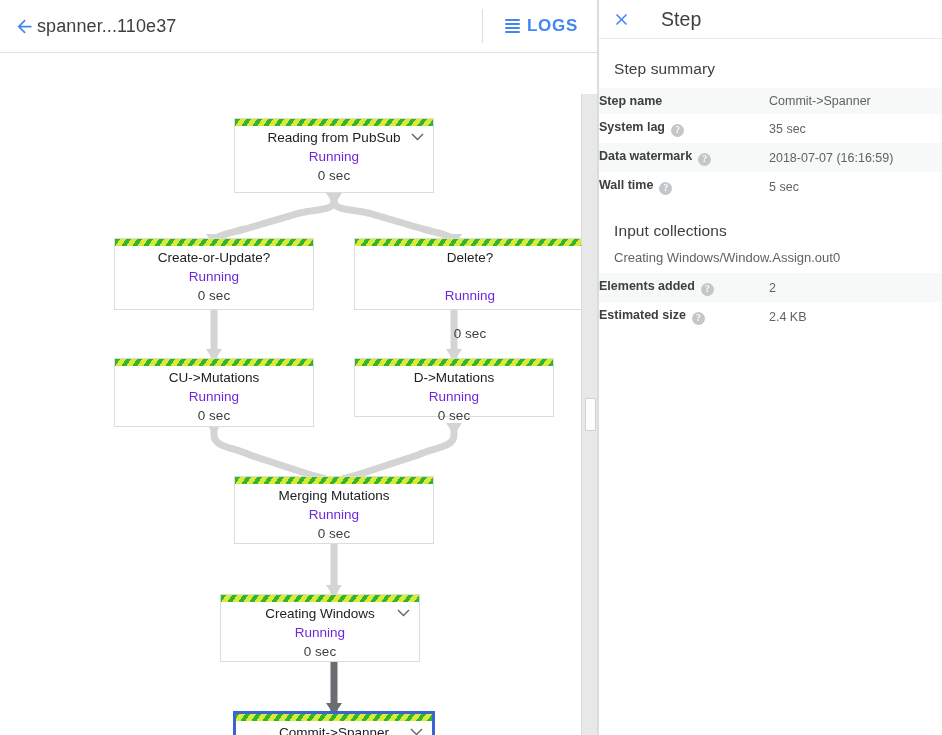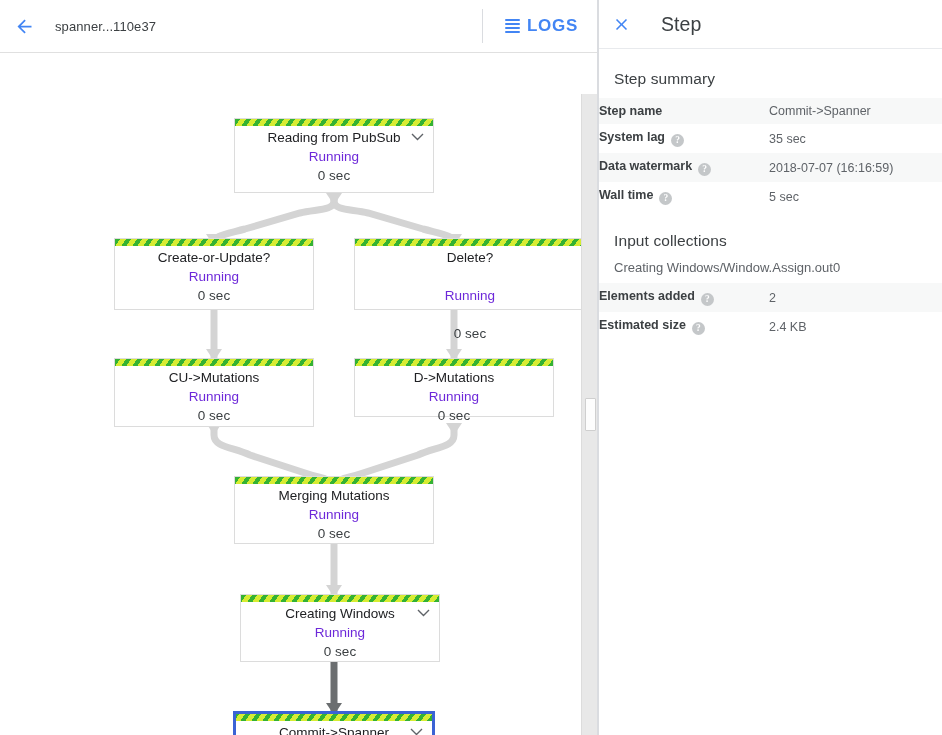--- a/index.html
+++ b/index.html
@@ -18,21 +18,21 @@
     position: relative; height: 53px; width: 598px;
     background: #fff; border-bottom: 1px solid #e0e0e0;
     display: flex; align-items: center;
   }
   #back-btn {
     width: 26px; height: 26px; margin-left: 11px;
     display: flex; align-items: center; justify-content: center;
     cursor: pointer; border-radius: 50%;
   }
   #job-title {
-    margin-left: 18px; font-size: 13px; color: #3c4043;
+    font-size: 18px; color: #3c4043;
     letter-spacing: .1px; white-space: nowrap;
   }
   #topbar-right {
     margin-left: auto; display: flex; align-items: center; height: 100%;
   }
   #topbar-divider { width: 1px; height: 34px; background: #dadce0; margin-right: 22px; }
   #logs-btn {
     display: flex; align-items: center; gap: 7px;
     color: #4285f4; font-size: 17px; font-weight: bold;
     letter-spacing: .7px; cursor: pointer; margin-right: 20px;
@@ -95,21 +95,21 @@
   #pane-divider {
     position: absolute; right: 0; top: 0; width: 1px; height: 735px; background: #dadce0;
   }
 
   
   #right-pane {
     position: relative; width: 344px; height: 735px; background: #fff;
     border-left: 1px solid #dadce0;
   }
   #right-header {
-    height: 49px; display: flex; align-items: center;
+    height: 39px; display: flex; align-items: center;
     border-bottom: 1px solid #e8eaed;
   }
   #close-btn {
     width: 24px; height: 24px; margin-left: 10px;
     display: flex; align-items: center; justify-content: center; cursor: pointer;
   }
   #panel-title {
     margin-left: 28px; font-size: 19.5px; color: #3c4043; letter-spacing: .1px;
   }
   #right-body { padding: 0 0 0 0; }
@@ -240,21 +240,21 @@
             <div class="n-title">D-&gt;Mutations</div>
             <div class="n-status">Running</div>
             <div class="n-time">0 sec</div>
           </div>
           <div class="node" style="left: 234px; top: 423px; width: 200px; height: 68px;">
             <div class="stripe"></div>
             <div class="n-title">Merging Mutations</div>
             <div class="n-status">Running</div>
             <div class="n-time">0 sec</div>
           </div>
-          <div class="node" style="left: 240px; top: 541px; width: 200px; height: 68px;">
+          <div class="node" style="left: 220px; top: 541px; width: 200px; height: 68px;">
             <div class="stripe"></div>
             <div class="n-title">Creating Windows</div>
             <div class="n-status">Running</div>
             <div class="n-time">0 sec</div>
             <div class="chevron">
               <svg width="13" height="8" viewBox="0 0 13 8">
                 <path d="M1 1 L6.5 6.5 L12 1" fill="none" stroke="#5f6368" stroke-width="1.4"></path>
               </svg>
             </div>
           </div>

